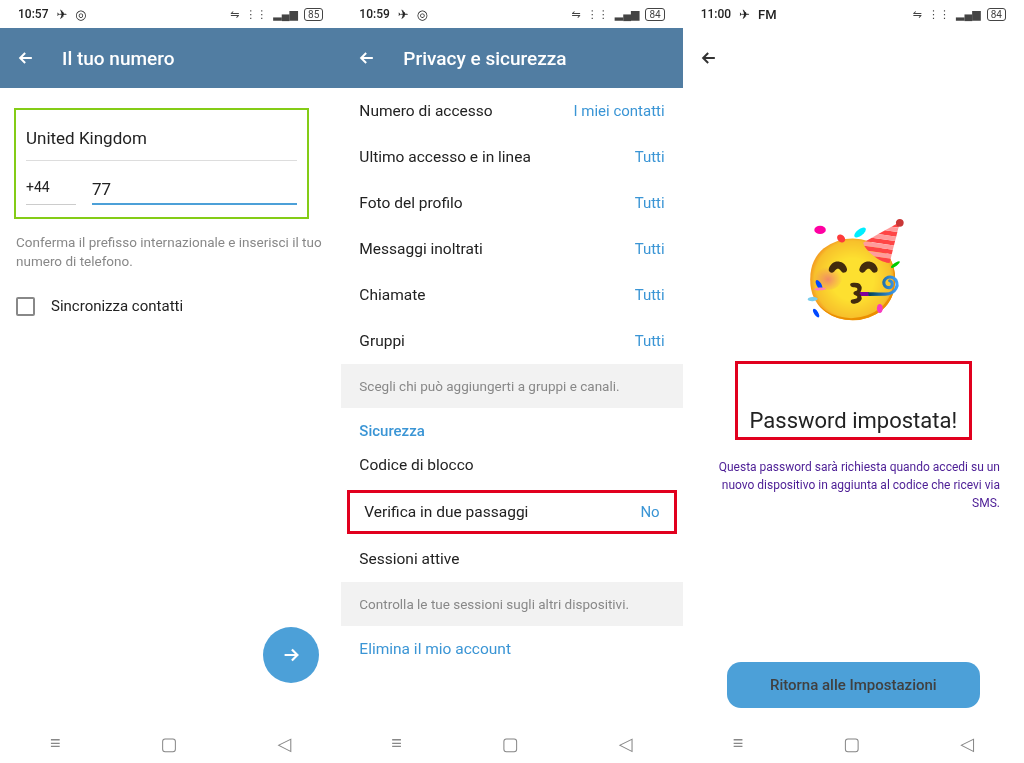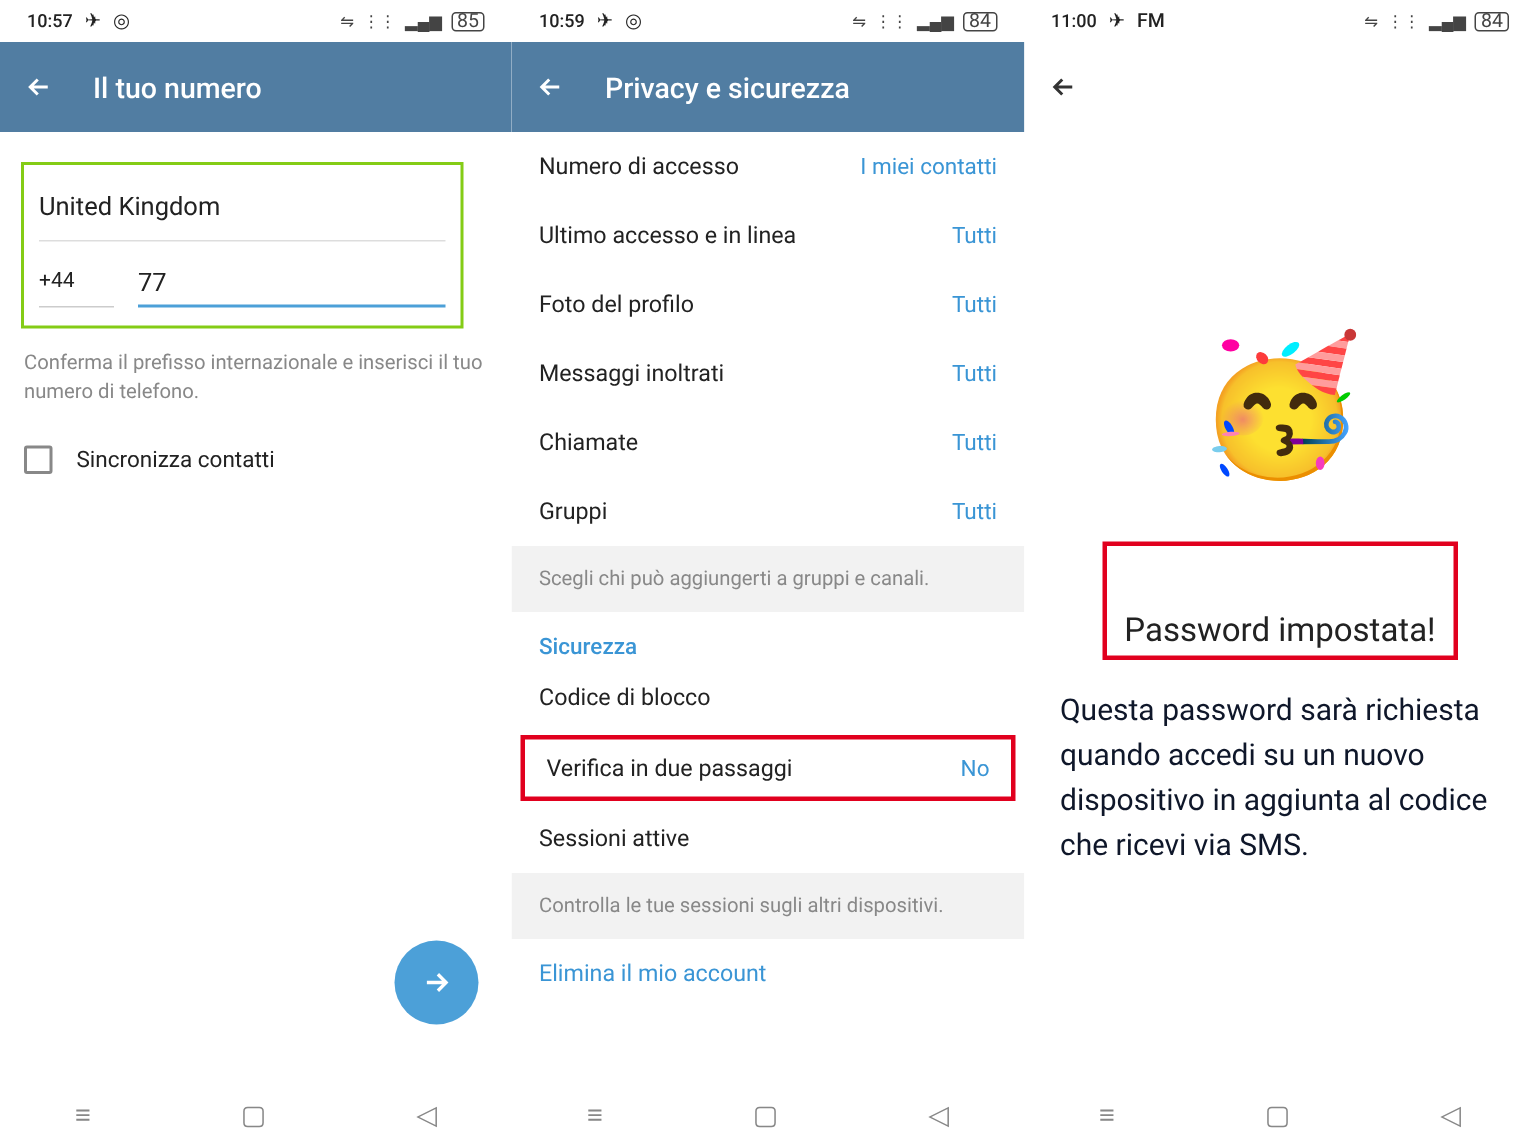--- a/index.html
+++ b/index.html
@@ -1,21 +1,21 @@
 <!DOCTYPE html>
 <html><head>
 <meta charset="utf-8">
 <style>
   * { box-sizing: border-box; margin: 0; padding: 0; }
   body { font-family: -apple-system, Roboto, "Segoe UI", sans-serif; background: #fff; width: 1024px; height: 763px; display: flex; }
   .screen { width: 341.33px; height: 763px; background: #fff; position: relative; display: flex; flex-direction: column; }
   .status-bar { height: 28px; background: #fff; display: flex; align-items: center; padding: 0 18px; font-size: 12px; color: #222; }
   .status-time { font-weight: 500; display:flex; align-items:center; gap:8px;}
   .status-right { margin-left: auto; display: flex; gap: 6px; align-items: center; font-size:11px; color:#444;}
-  .batt { border:1px solid #444; border-radius:3px; padding:3px 3px; font-size:13px; display:inline-flex; align-items:center; height:13px;}
+  .batt { border:1px solid #444; border-radius:3px; padding:3px 3px; font-size:10px; display:inline-flex; align-items:center; height:13px;}
   .app-bar { height: 60px; background: #517da2; display: flex; align-items: center; padding: 0 16px; color: #fff; gap: 26px; }
   .app-bar.light { background:#fff; color:#333;}
   .arrow-back { width: 20px; height: 20px; }
   .arrow-back svg { stroke: currentColor; }
   .ab-title { font-size: 19px; font-weight: 500; }
   .content { flex:1; overflow:hidden; position:relative;}
   
   .s1-box { margin:20px 32px 0 14px; border:2px solid #84cc16; padding:12px 10px 12px 10px;}
   .country { font-size:17px; color:#222; padding:6px 0 12px 0; border-bottom:1px solid #ddd;}
   .phone-row { display:flex; gap:16px; margin-top:18px;}
@@ -32,21 +32,21 @@
   .hint-block { background:#f2f2f2; padding:14px 18px; font-size:13.5px; color:#888;}
   .section-title { padding:14px 18px 2px 18px; font-size:15px; color:#3a95d5; font-weight:500;}
   .border-highlight { border:3px solid #e1001e; margin:2px 6px;}
   .row.tight { padding:10px 14px;}
   .delete { color:#3a95d5; font-size:15.5px;}
   
   .s3 { display:flex; flex-direction:column; align-items:center; padding:0 24px;}
   .emoji-box { margin-top:130px; font-size:90px; position:relative;}
   .s3-title { margin-top:40px; font-size:22px; font-weight:400; color:#222; text-align:center; padding:0 4px;}
   .s3-title-wrap { border:3px solid #e1001e; padding:4px 8px; margin-top:38px;}
-  .s3-desc { margin-top:18px; font-size:20px; color:#0f172a; text-align:left; line-height:1.5;}
+  .s3-desc { margin-top:18px; font-size:12px; color:#4c1d95; text-align:right; line-height:1.5;}
   .s3-btn { margin-top:150px; background:#4ca0d8; color:#404040; font-size:15px; font-weight:500; padding:14px 20px; border-radius:14px; text-align:center; width:253px;}
 
   .nav-bar { height:40px; display:flex; align-items:center; justify-content:space-around; color:#888;}
   .nav-bar span { font-size:18px;}
   .icon-small { font-size:13px;}
 </style>
 </head>
 <body>
 
 <div class="screen">

